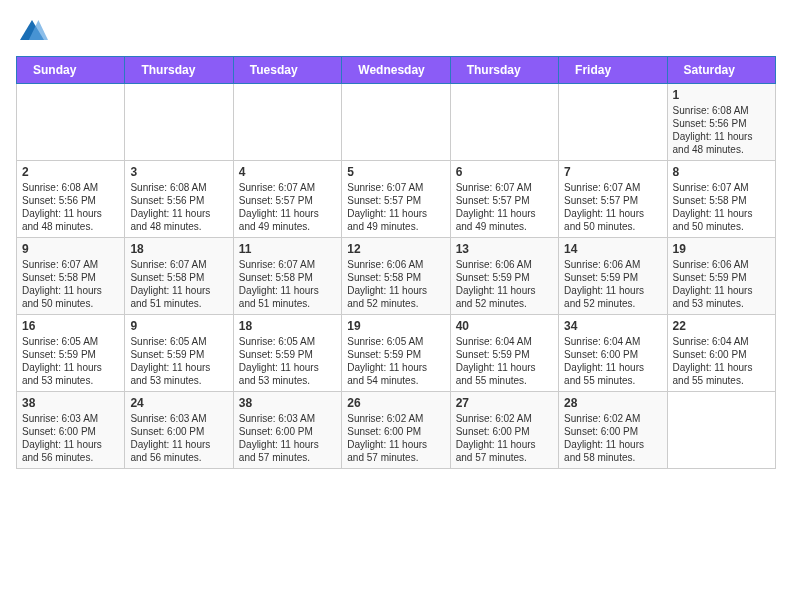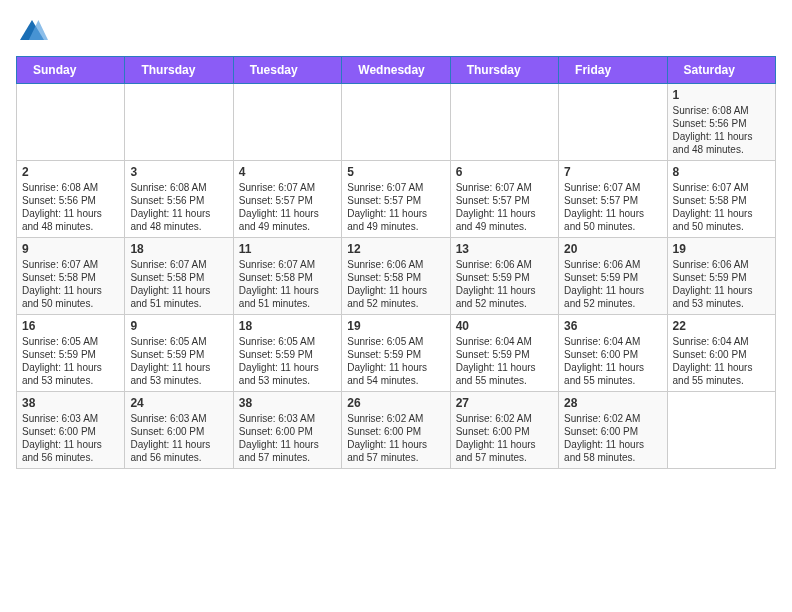--- a/index.html
+++ b/index.html
@@ -214,21 +214,21 @@
 Sunset: 5:58 PM
 Daylight: 11 hours and 52 minutes.</div>
         </td>
         <td>
           <span class="day-number">13</span>
           <div class="day-info" style="white-space: pre-line;">Sunrise: 6:06 AM
 Sunset: 5:59 PM
 Daylight: 11 hours and 52 minutes.</div>
         </td>
         <td>
-          <span class="day-number">20</span>
+          <span class="day-number">14</span>
           <div class="day-info" style="white-space: pre-line;">Sunrise: 6:06 AM
 Sunset: 5:59 PM
 Daylight: 11 hours and 52 minutes.</div>
         </td>
         <td>
           <span class="day-number">19</span>
           <div class="day-info" style="white-space: pre-line;">Sunrise: 6:06 AM
 Sunset: 5:59 PM
 Daylight: 11 hours and 53 minutes.</div>
         </td>
@@ -258,21 +258,21 @@
 Sunset: 5:59 PM
 Daylight: 11 hours and 54 minutes.</div>
         </td>
         <td>
           <span class="day-number">40</span>
           <div class="day-info" style="white-space: pre-line;">Sunrise: 6:04 AM
 Sunset: 5:59 PM
 Daylight: 11 hours and 55 minutes.</div>
         </td>
         <td>
-          <span class="day-number">36</span>
+          <span class="day-number">34</span>
           <div class="day-info" style="white-space: pre-line;">Sunrise: 6:04 AM
 Sunset: 6:00 PM
 Daylight: 11 hours and 55 minutes.</div>
         </td>
         <td>
           <span class="day-number">22</span>
           <div class="day-info" style="white-space: pre-line;">Sunrise: 6:04 AM
 Sunset: 6:00 PM
 Daylight: 11 hours and 55 minutes.</div>
         </td>

